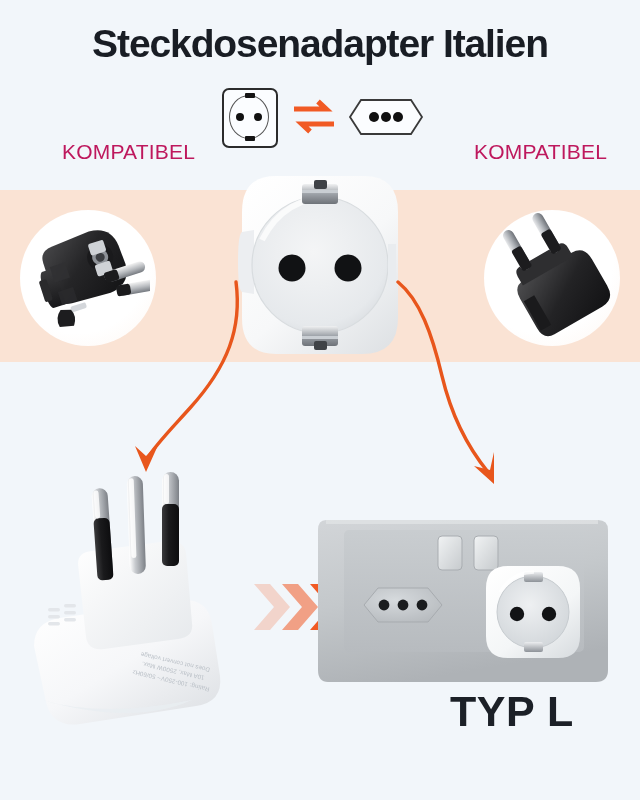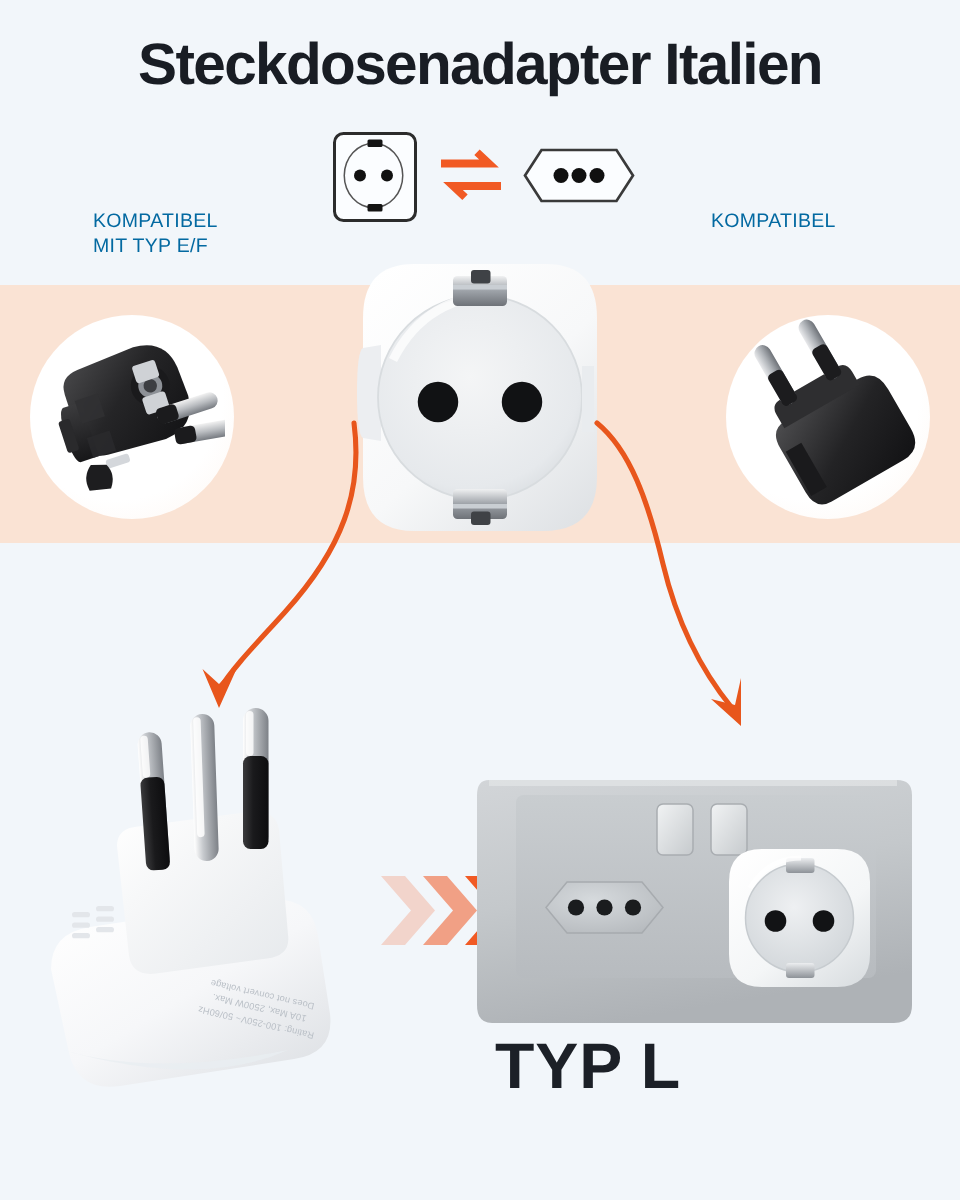--- a/index.html
+++ b/index.html
@@ -40,21 +40,21 @@
   .icon-schuko .clip.b{top:46px;}
 
   .icon-arrows{position:absolute;left:290px;top:10px;width:48px;height:38px;}
   .icon-arrows svg{display:block;}
 
   .icon-typel{position:absolute;left:348px;top:10px;width:76px;height:38px;}
   .icon-typel svg{display:block;}
 
   
   .compat{
-    position:absolute;font-size:13px;font-weight:400;color:#0369a1;
+    position:absolute;font-size:21px;font-weight:400;color:#be185d;
     line-height:1.28;letter-spacing:.2px;
   }
   .compat.left{left:62px;top:139px;text-align:left;}
   .compat.right{left:474px;top:139px;text-align:left;}
 
   
   .band{
     position:absolute;left:0;top:190px;width:640px;height:172px;
     background:#fae3d4;
   }
@@ -96,23 +96,24 @@
   
   .chev{position:absolute;left:252px;top:578px;width:100px;height:58px;}
   .chev svg{display:block;}
 
   
   .wall{position:absolute;left:316px;top:518px;width:296px;height:172px;}
   .wall svg{display:block;}
 
   
   .typl{
-    position:absolute;left:330px;top:690px;width:260px;
+    position:absolute;left:314px;top:690px;width:260px;
     font-size:43px;font-weight:700;color:#1c2027;letter-spacing:.6px;
     line-height:1;
+    text-align:right;
   }
 </style>
 </head>
 <body>
 
 <div id="stage">
 
   <div class="title">Steckdosenadapter Italien</div>
 
   <div class="icon-row">
@@ -137,21 +138,20 @@
         <path d="M13 2 H63 L74 19 L63 36 H13 L2 19 Z" fill="#fbfdff" stroke="#3a3a3a" stroke-width="1.8"></path>
         <circle cx="26" cy="19" r="5" fill="#101010"></circle>
         <circle cx="38" cy="19" r="5" fill="#101010"></circle>
         <circle cx="50" cy="19" r="5" fill="#101010"></circle>
       </svg>
     </div>
   </div>
 
   <div class="compat left">
     <div>KOMPATIBEL</div>
-    <div>MIT TYP E/F</div>
   </div>
   <div class="compat right">
     <div>KOMPATIBEL</div>
   </div>
 
   <div class="band"></div>
 
   <div class="circle left"></div>
   <div class="plugEF">
     <svg width="124" height="124" viewBox="0 0 124 124">

